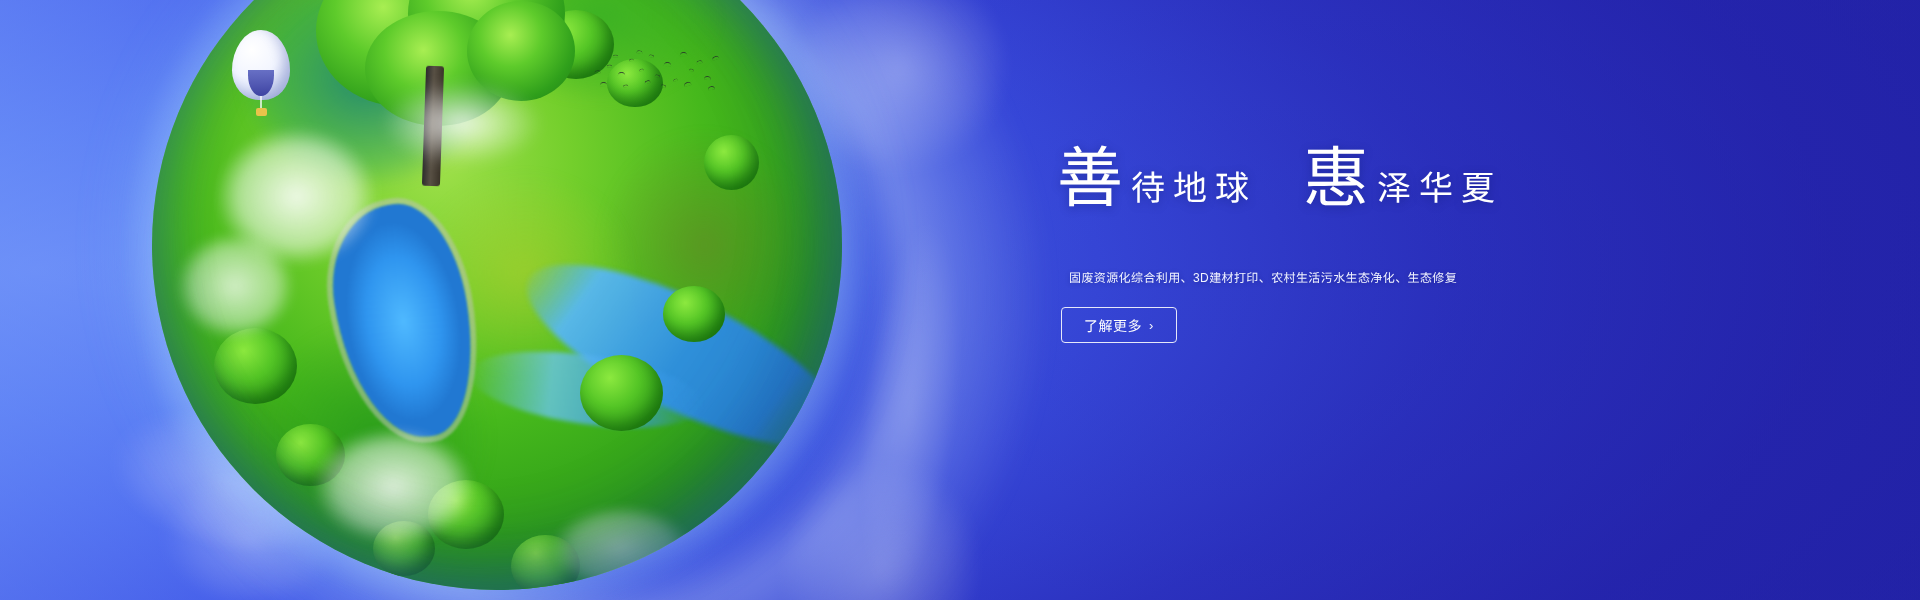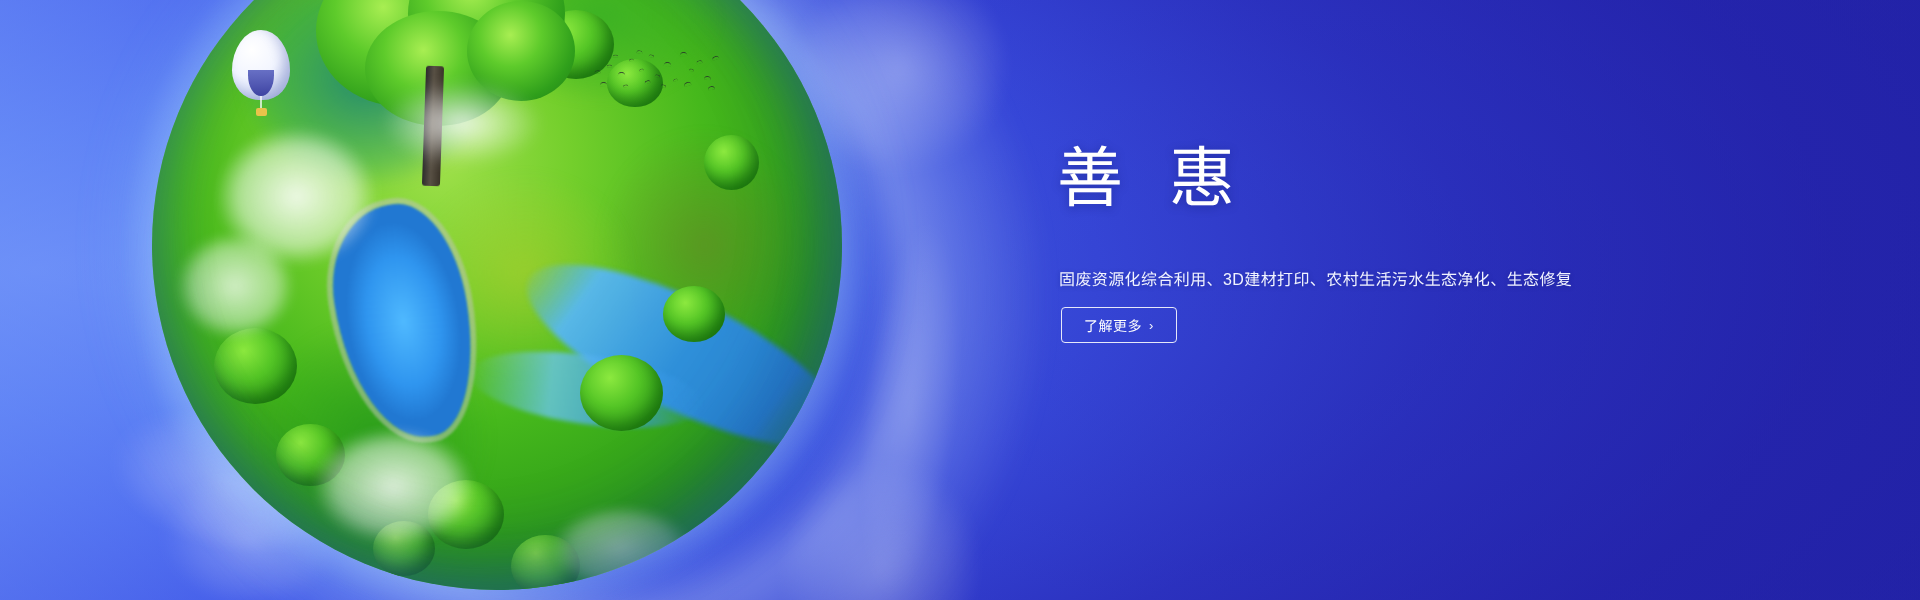--- a/index.html
+++ b/index.html
@@ -277,22 +277,22 @@
     left: 2px; top: 229px;
     font-size: 25px;
     line-height: 1;
     color: #ffffff;
     letter-spacing: 8.5px;
     white-space: nowrap;
     text-shadow: 0 1px 6px rgba(10,20,90,.30);
   }
   .desc {
     position: absolute;
-    left: 2px; top: 272px;
-    font-size: 16px;
+    left: 12px; top: 272px;
+    font-size: 12px;
     line-height: 1;
     color: #f1f3ff;
     letter-spacing: 0.4px;
     white-space: nowrap;
     text-shadow: 0 1px 5px rgba(10,20,90,.30);
   }
   .cta {
     position: absolute;
     left: 4px; top: 307px;
     width: 116px;
@@ -407,22 +407,24 @@
       <div class="bird" style="left: 92px; top: 34px; transform: rotate(-16deg) scale(1.1);"></div>
       <div class="bird" style="left: 116px; top: 38px; transform: rotate(-8deg) scale(1);"></div>
       <div class="bird" style="left: 20px; top: 6px; transform: rotate(0deg) scale(0.8);"></div>
       <div class="bird" style="left: 44px; top: 2px; transform: rotate(8deg) scale(0.9);"></div>
     </div>
 
   <div class="content">
 
     <div class="headline">
       <span class="hl-big">善</span>
+      <span class="hl-small">待地球</span>
       <span class="hl-gap"></span>
       <span class="hl-big">惠</span>
+      <span class="hl-small">泽华夏</span>
     </div>
 
 
     <div class="desc">固废资源化综合利用、3D建材打印、农村生活污水生态净化、生态修复</div>
 
     <button class="cta">
       <span>了解更多</span>
       <span class="chev">›</span>
     </button>
 

